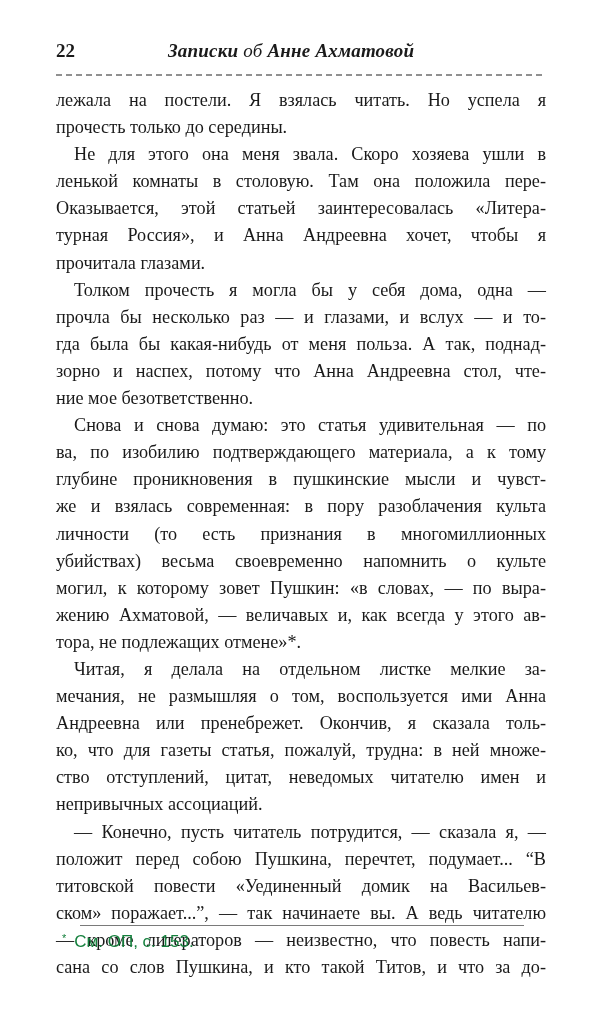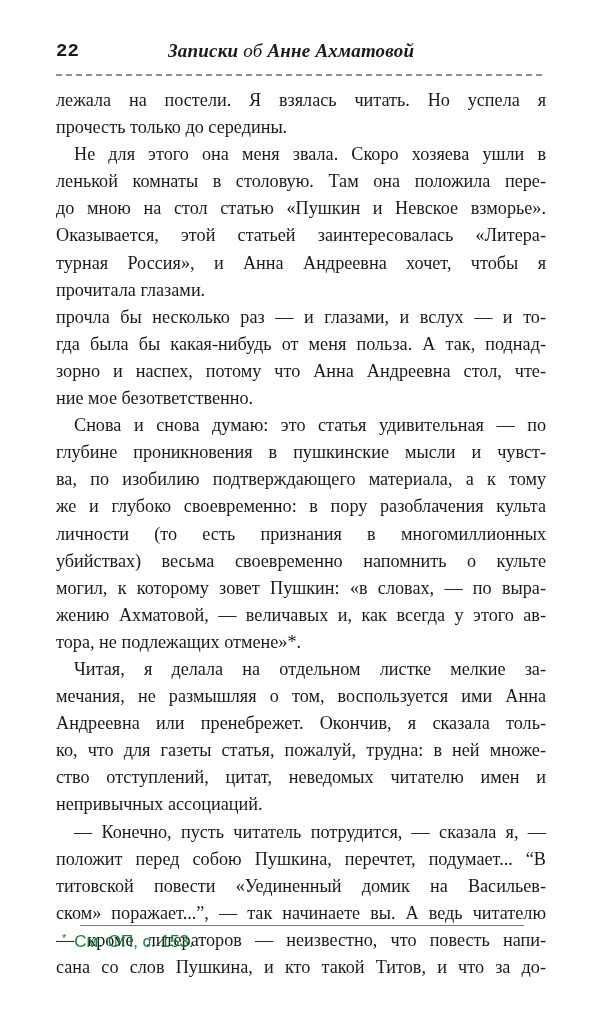--- a/index.html
+++ b/index.html
@@ -1,21 +1,21 @@
 <!DOCTYPE html>
 <html><head>
 <meta charset="utf-8">
 <style>
   html, body { margin: 0; padding: 0; background: #ffffff; }
   body { width: 600px; height: 1015px; position: relative; overflow: hidden;
          font-family: "DejaVu Serif", "Liberation Serif", serif; color: #1a1a1a; }
   .page { position: absolute; left: 0; top: 0; width: 600px; height: 1015px; }
   .running-head { position: absolute; top: 40px; left: 56px; width: 490px; height: 26px; }
   .page-number { position: absolute; left: 0; top: 0; font-size: 19px; font-weight: bold;
-                 font-family: Liberation Mono, monospace; }
+                 font-family: Liberation Serif, serif; }
   .head-title { position: absolute; left: 112px; top: 0; font-size: 19px; font-weight: bold;
                 font-style: italic; font-family: "Liberation Serif", serif; letter-spacing: 0.2px; }
   .head-title .ob { font-weight: normal; text-align: right; }
   .head-rule { position: absolute; top: 74px; left: 56px; width: 486px; height: 0;
                border-top: 2px dashed #6b6b6b; opacity: 0.75; }
   .body-text { position: absolute; left: 56px; top: 87px; width: 490px; }
   .line { height: 27.1px; line-height: 27.1px; font-size: 18.2px; white-space: nowrap;
           text-align: justify; text-align-last: justify; font-family: "Liberation Serif", serif; }
   .line.last { text-align-last: left; }
   .line.indent { padding-left: 18px; }
@@ -34,32 +34,32 @@
     <span class="page-number">22</span>
     <span class="head-title"><span>Записки </span><span class="ob">об</span><span> Анне Ахматовой</span></span>
   </div>
   <div class="head-rule"></div>
 
   <div class="body-text">
     <div class="line">лежала на постели. Я взялась читать. Но успела я</div>
     <div class="line last">прочесть только до середины.</div>
     <div class="line indent">Не для этого она меня звала. Скоро хозяева ушли в</div>
     <div class="line">ленькой комнаты в столовую. Там она положила пере-</div>
-    <div class="line">до мною на стол статью «Пушкин и Невское взморье».</div>
     <div class="line">Оказывается, этой статьей заинтересовалась «Литера-</div>
     <div class="line">турная Россия», и Анна Андреевна хочет, чтобы я</div>
     <div class="line last">прочитала глазами.</div>
+    <div class="line indent">Толком прочесть я могла бы у себя дома, одна —</div>
     <div class="line">прочла бы несколько раз — и глазами, и вслух — и то-</div>
     <div class="line">гда была бы какая-нибудь от меня польза. А так, поднад-</div>
     <div class="line">зорно и наспех, потому что Анна Андреевна стол, чте-</div>
     <div class="line last">ние мое безответственно.</div>
     <div class="line indent">Снова и снова думаю: это статья удивительная — по</div>
+    <div class="line">ва, по изобилию подтверждающего материала, а к тому</div>
     <div class="line">глубине проникновения в пушкинские мысли и чувст-</div>
-    <div class="line">ва, по изобилию подтверждающего материала, а к тому</div>
-    <div class="line">же и глубоко своевременно: в пору разоблачения культа</div>
+    <div class="line">же и взялась современная: в пору разоблачения культа</div>
     <div class="line">личности (то есть признания в многомиллионных</div>
     <div class="line">убийствах) весьма своевременно напомнить о культе</div>
     <div class="line">могил, к которому зовет Пушкин: «в словах, — по выра-</div>
     <div class="line">жению Ахматовой, — величавых и, как всегда у этого ав-</div>
     <div class="line last">тора, не подлежащих отмене»*.</div>
     <div class="line indent">Читая, я делала на отдельном листке мелкие за-</div>
     <div class="line">мечания, не размышляя о том, воспользуется ими Анна</div>
     <div class="line">Андреевна или пренебрежет. Окончив, я сказала толь-</div>
     <div class="line">ко, что для газеты статья, пожалуй, трудна: в ней множе-</div>
     <div class="line">ство отступлений, цитат, неведомых читателю имен и</div>

